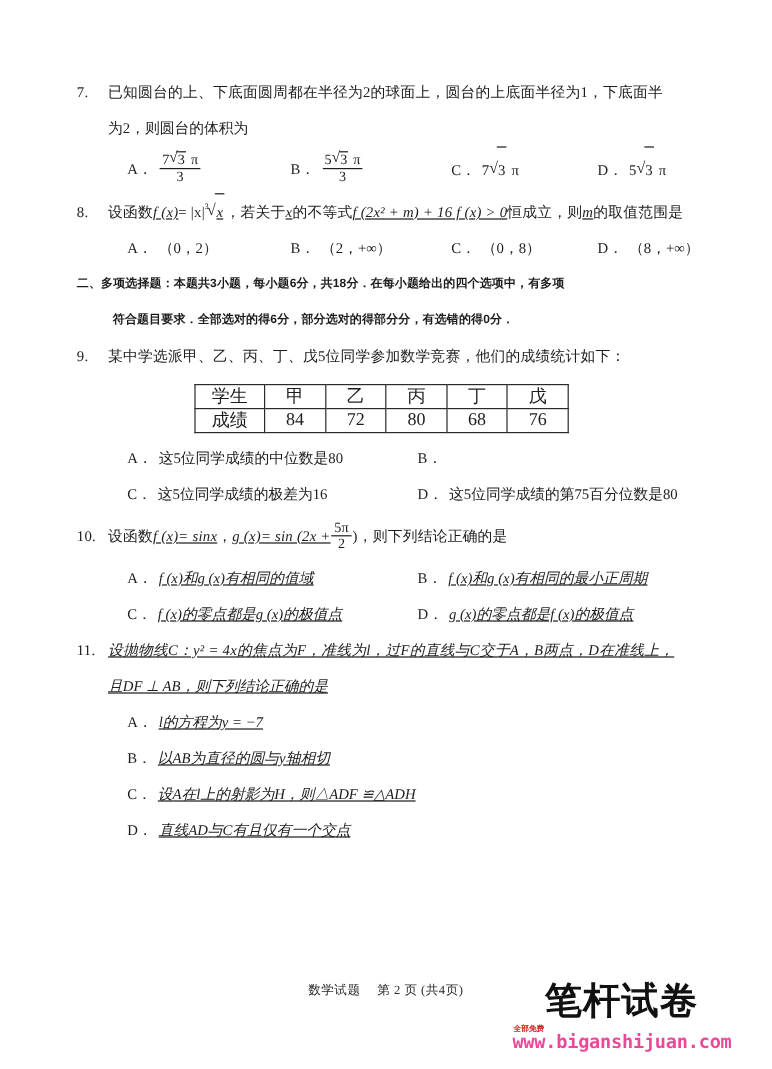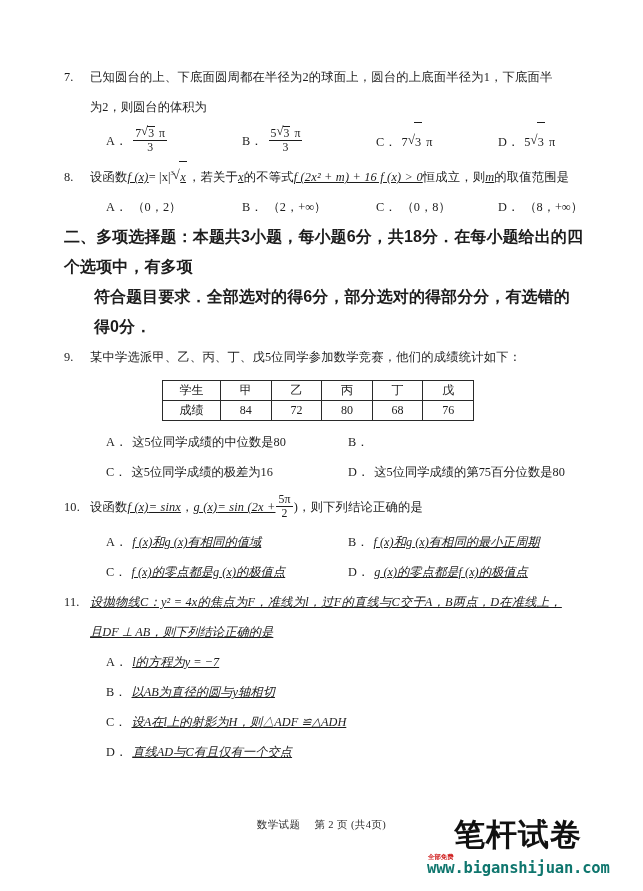--- a/index.html
+++ b/index.html
@@ -138,40 +138,40 @@
     font-style: normal;
   }
   .cbrt > .rad {
     display: inline-block;
     border-top: 1px solid #1c1c1c;
     padding: 0 1px;
   }
 
   
   .section-head {
-    font-size: 16px;
+    font-size: 10px;
     line-height: 30px;
     font-weight: bold;
     font-family: "Liberation Sans", sans-serif;
     letter-spacing: 0.1px;
   }
   .section-head .l2 {
     display: block;
     padding-left: 30px;
   }
 
   
   .table-wrap {
     padding-left: 98px;
     padding-top: 8px;
     padding-bottom: 6px;
   }
   table.score {
     border-collapse: collapse;
-    font-size: 12px;
+    font-size: 15px;
     width: 312px;
     table-layout: fixed;
   }
   table.score td {
     border: 1px solid #2a2a2a;
     text-align: center;
     height: 19px;
     padding: 0;
     font-family: "Liberation Serif", serif;
   }
@@ -221,21 +221,21 @@
     letter-spacing: 0px;
     white-space: nowrap;
   }
   .logo .url {
     position: absolute;
     left: -1px;
     top: 43px;
     font-family: "DejaVu Sans Mono", monospace;
     font-weight: bold;
     font-size: 15.5px;
-    color: #0f766e;
+    color: #ec4899;
     letter-spacing: -0.2px;
     white-space: nowrap;
   }
 </style>
 </head>
 <body>
 
 <div class="page">
   <div class="content">
 

